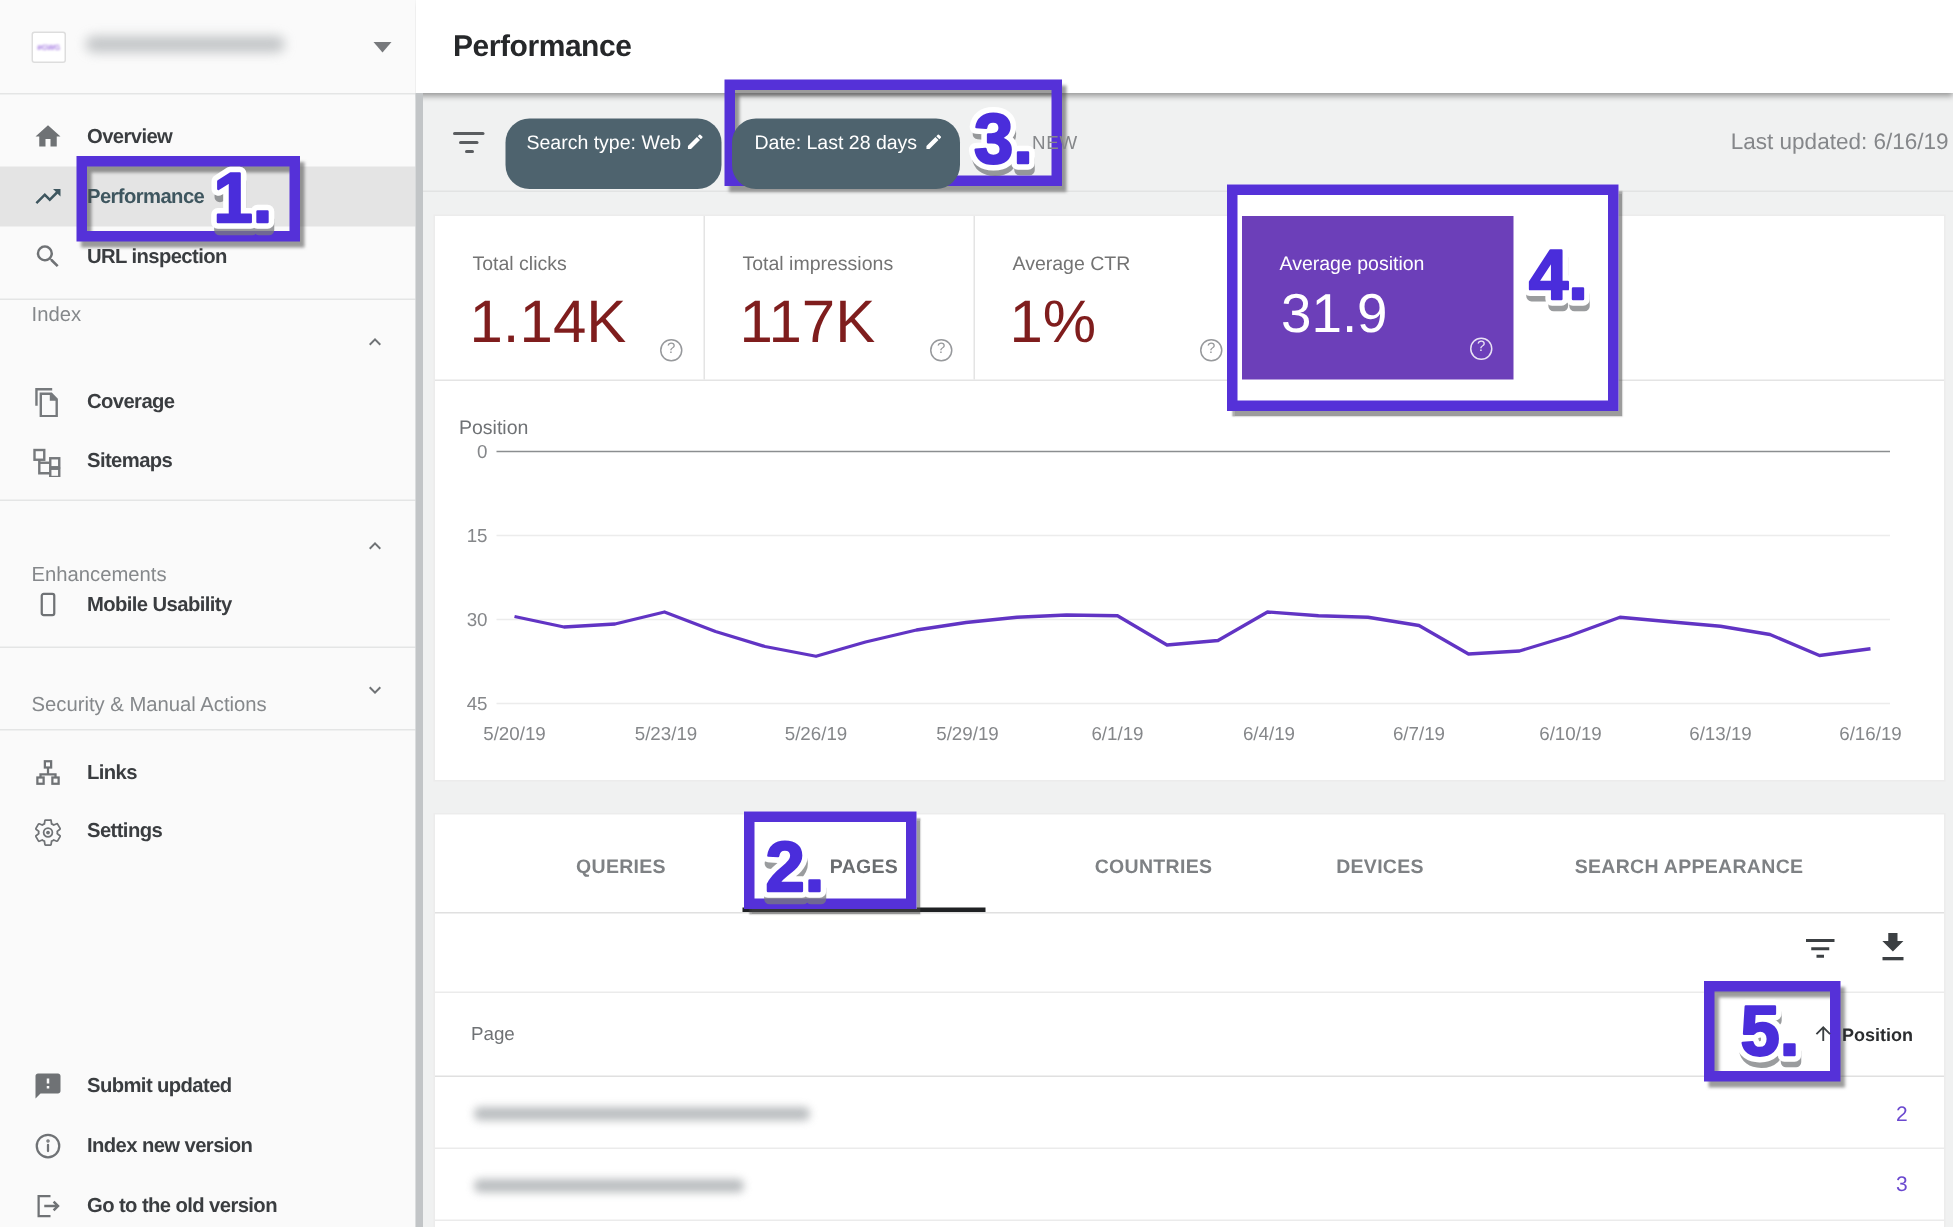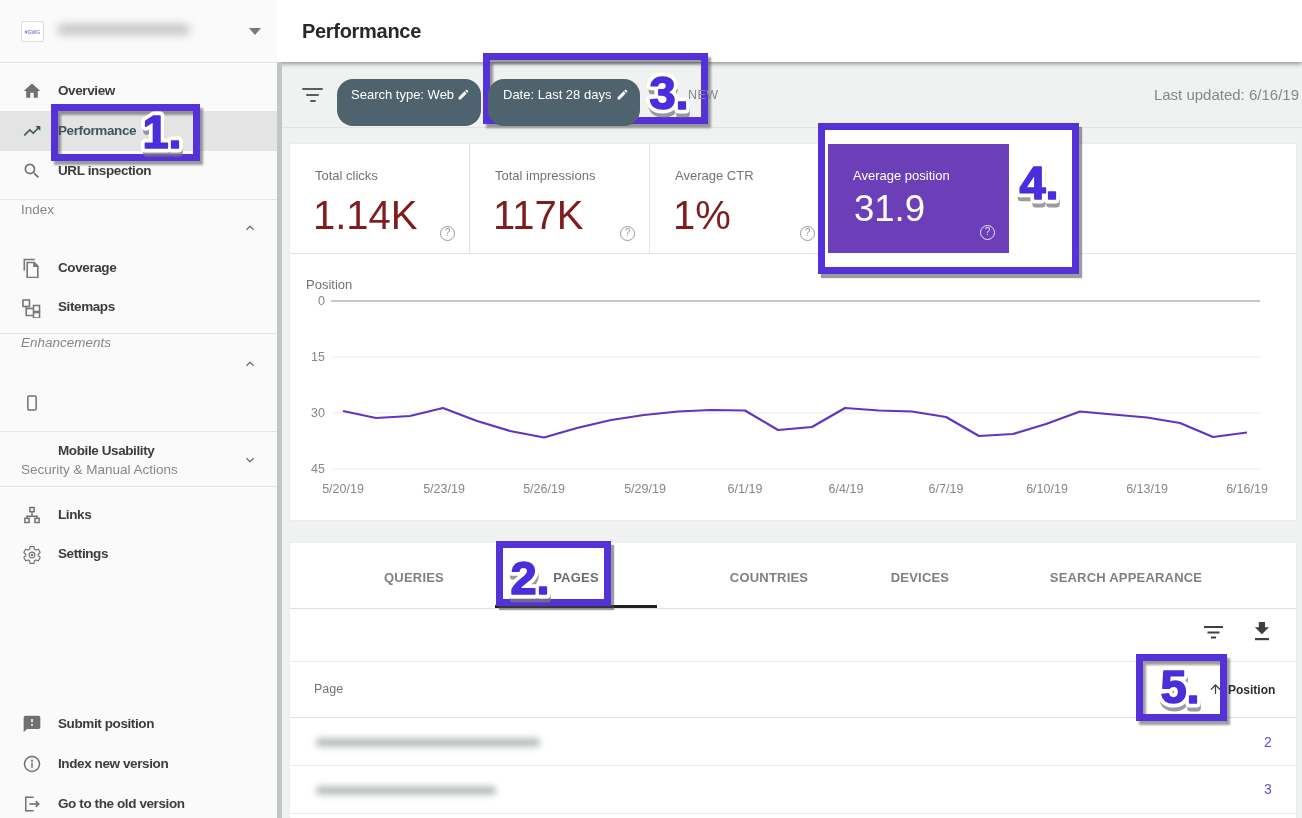--- a/index.html
+++ b/index.html
@@ -206,29 +206,29 @@
 
     <svg class="icon" style="top:298px;" viewBox="0 0 20 20" fill="none" stroke="#76797c" stroke-width="1.6">
       <rect x="1" y="2" width="6.5" height="6.5"></rect>
       <rect x="11.5" y="7.5" width="6" height="6"></rect>
       <rect x="11.5" y="14.5" width="6" height="5.5"></rect>
       <path d="M4.2 8.5v9h7.3"></path>
       <path d="M4.2 10.5h7.3"></path>
     </svg>
     <div class="navtext" style="top:297px;">Sitemaps</div>
 
-    <div class="sectext" style="top:333px;font-style:italic;">Enhancements</div>
+    <div class="sectext" style="top:373px;">Enhancements</div>
     <svg class="chev" style="top:356px;" viewBox="0 0 24 24" fill="#6f7275">
       <path d="M7.41 15.41L12 10.83l4.59 4.58L18 14l-6-6-6 6z"></path>
     </svg>
 
     <svg class="icon" style="top:393px;" viewBox="0 0 24 24" fill="none" stroke="#6f7275" stroke-width="1.8">
       <rect x="7" y="3.5" width="10" height="17" rx="1.5"></rect>
     </svg>
-    <div class="navtext" style="top:393px;margin-top:48px;">Mobile Usability</div>
+    <div class="navtext" style="top:393px;">Mobile Usability</div>
 
     <div class="sectext" style="top:460px;">Security &amp; Manual Actions</div>
     <svg class="chev" style="top:452px;" viewBox="0 0 24 24" fill="#6f7275">
       <path d="M7.41 8.59L12 13.17l4.59-4.58L18 10l-6 6-6-6z"></path>
     </svg>
 
     <svg class="icon" style="top:505px;" viewBox="0 0 24 24" fill="none" stroke="#6f7275" stroke-width="1.8">
       <rect x="9.5" y="3" width="5" height="5"></rect>
       <rect x="3.5" y="16" width="5" height="5"></rect>
       <rect x="15.5" y="16" width="5" height="5"></rect>
@@ -238,21 +238,21 @@
 
     <svg class="icon" style="top:545px;" viewBox="0 0 24 24" fill="#6f7275">
       <path d="M19.43 12.98c.04-.32.07-.64.07-.98s-.03-.66-.07-.98l2.11-1.65c.19-.15.24-.42.12-.64l-2-3.46a.5.5 0 00-.61-.22l-2.49 1c-.52-.4-1.08-.73-1.69-.98l-.38-2.65A.488.488 0 0014 2h-4c-.25 0-.46.18-.49.42l-.38 2.65c-.61.25-1.17.59-1.69.98l-2.49-1a.566.566 0 00-.18-.03c-.17 0-.34.09-.43.25l-2 3.46c-.13.22-.07.49.12.64l2.11 1.65c-.04.32-.07.65-.07.98s.03.66.07.98l-2.11 1.65c-.19.15-.24.42-.12.64l2 3.46a.5.5 0 00.61.22l2.49-1c.52.4 1.08.73 1.69.98l.38 2.65c.03.24.24.42.49.42h4c.25 0 .46-.18.49-.42l.38-2.65c.61-.25 1.17-.59 1.69-.98l2.49 1c.06.02.12.03.18.03.17 0 .34-.09.43-.25l2-3.46c.12-.22.07-.49-.12-.64l-2.11-1.65zM12 15.5a3.5 3.5 0 110-7 3.5 3.5 0 010 7z" fill="none" stroke="#6f7275" stroke-width="1.4"></path>
       <circle cx="12" cy="12" r="1.5" fill="#6f7275"></circle>
     </svg>
     <div class="navtext" style="top:544px;">Settings</div>
 
     <svg class="icon" style="top:714px;" viewBox="0 0 24 24" fill="#6f7275">
       <path d="M20 2H4c-1.1 0-2 .9-2 2v18l4-4h14c1.1 0 2-.9 2-2V4c0-1.1-.9-2-2-2zm-7 12h-2v-2h2v2zm0-4h-2V6h2v4z"></path>
     </svg>
-    <div class="navtext" style="top:714px;">Submit position</div>
+    <div class="navtext" style="top:714px;">Submit updated</div>
 
     <svg class="icon" style="top:754px;" viewBox="0 0 24 24" fill="none" stroke="#6f7275" stroke-width="1.8">
       <circle cx="12" cy="12" r="9"></circle>
       <path d="M12 11v5" stroke-linecap="round"></path>
       <circle cx="12" cy="8" r="0.5" fill="#6f7275"></circle>
     </svg>
     <div class="navtext" style="top:754px;">Index new version</div>
 
     <svg class="icon" style="top:794px;" viewBox="0 0 24 24" fill="none" stroke="#6f7275" stroke-width="1.8">
       <path d="M14 4H4.5v16H14"></path>

